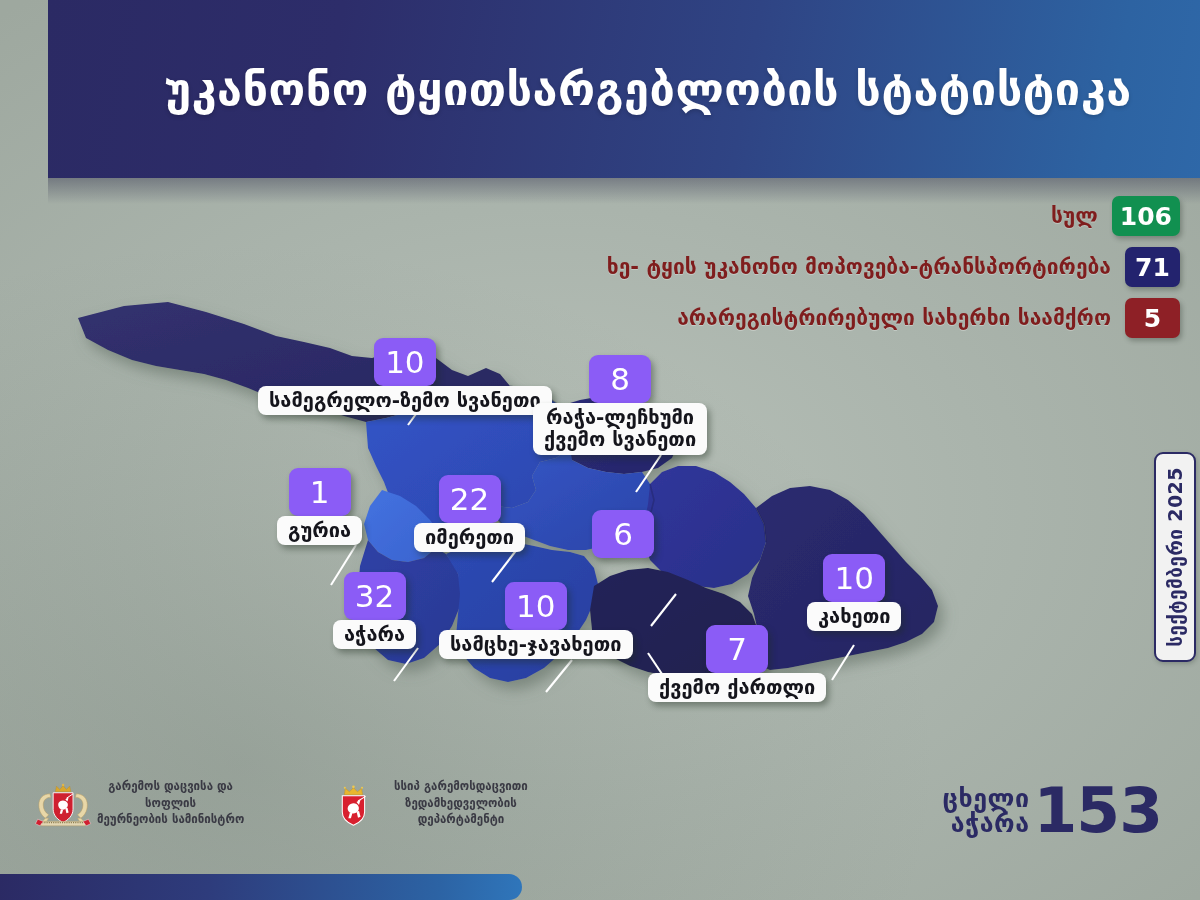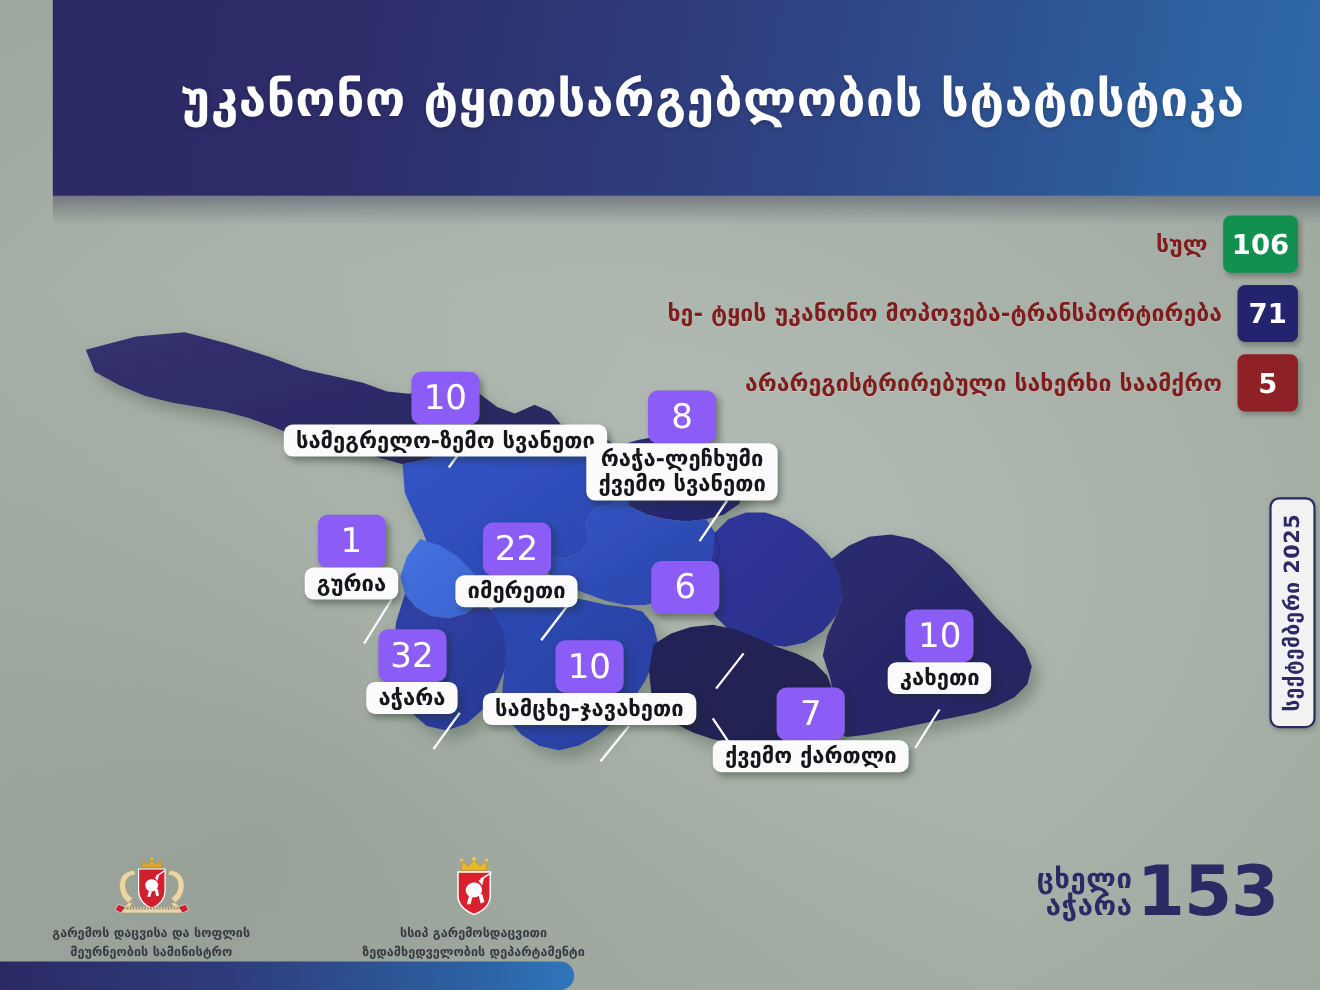--- a/index.html
+++ b/index.html
@@ -45,21 +45,21 @@
   .legend{
     position:absolute;right:20px;top:196px;z-index:7;
     display:flex;flex-direction:column;gap:11px;align-items:flex-end;
   }
   .legend-row{display:flex;align-items:center;gap:14px;}
   .legend-label{
     font-size:21px;font-weight:700;color:#7f1d1d;white-space:nowrap;
     text-shadow:0 1px 0 rgba(255,255,255,.28);
   }
   .legend-badge{
-    min-width:55px;height:52px;border-radius:7px;
+    min-width:55px;height:40px;border-radius:7px;
     display:flex;align-items:center;justify-content:center;
     color:#fff;font-size:25px;font-weight:700;
     box-shadow:2px 3px 5px rgba(40,50,40,.33);
     padding:0 8px;box-sizing:border-box;
   }
   .lb-total{background:#119050;}
   .lb-transport{background:#23236e;}
   .lb-unreg{background:#8e2026;}
 
   
@@ -102,21 +102,21 @@
     text-align:center;
   }
   .callout .stack{display:flex;flex-direction:column;align-items:flex-start;}
   .callout.center .stack{align-items:center;}
   .callout .num-holder{display:flex;}
 
   .leader{position:absolute;z-index:4;stroke:#ffffff;stroke-width:2.1;fill:none;}
 
   
   .footer-logos{position:absolute;left:30px;top:778px;z-index:6;display:flex;gap:78px;}
-  .logo-block{display:flex;flex-direction:column;align-items:center;width:215px;}
+  .logo-block{display:flex;flex-direction:row;align-items:flex-start;width:215px;}
   .logo-emblem{height:56px;margin-bottom:6px;}
   .logo-caption{
     font-size:11.5px;font-weight:700;color:#3a3a44;text-align:center;line-height:1.45;
     white-space:pre-line;
   }
 
   
   .hotline{
     position:absolute;right:38px;top:784px;z-index:6;
     display:flex;align-items:center;gap:4px;

